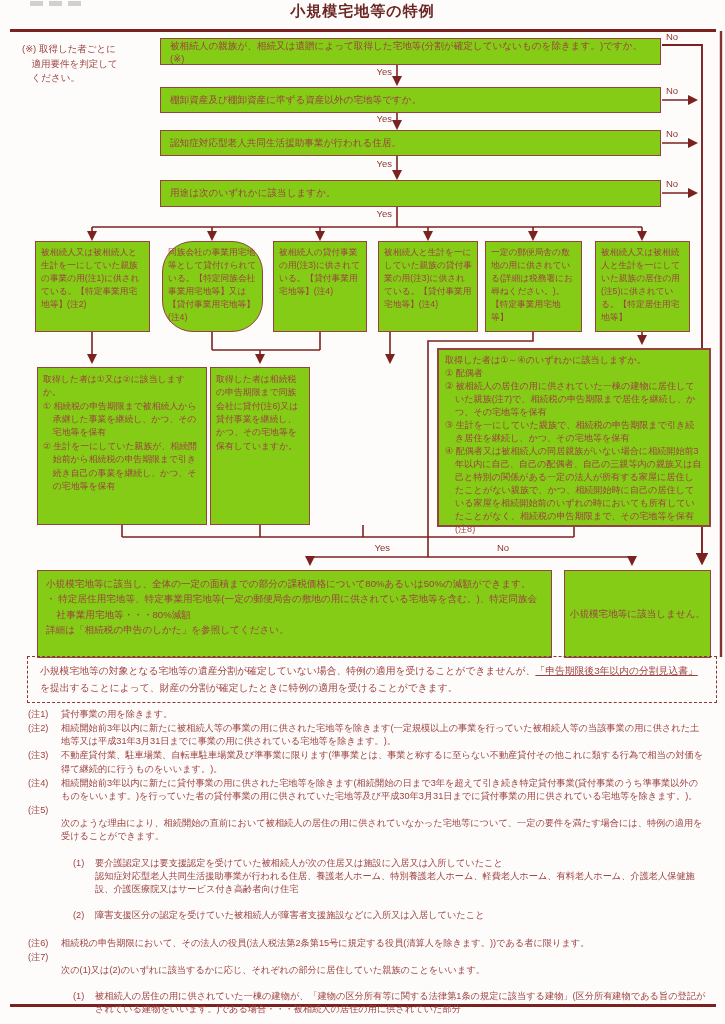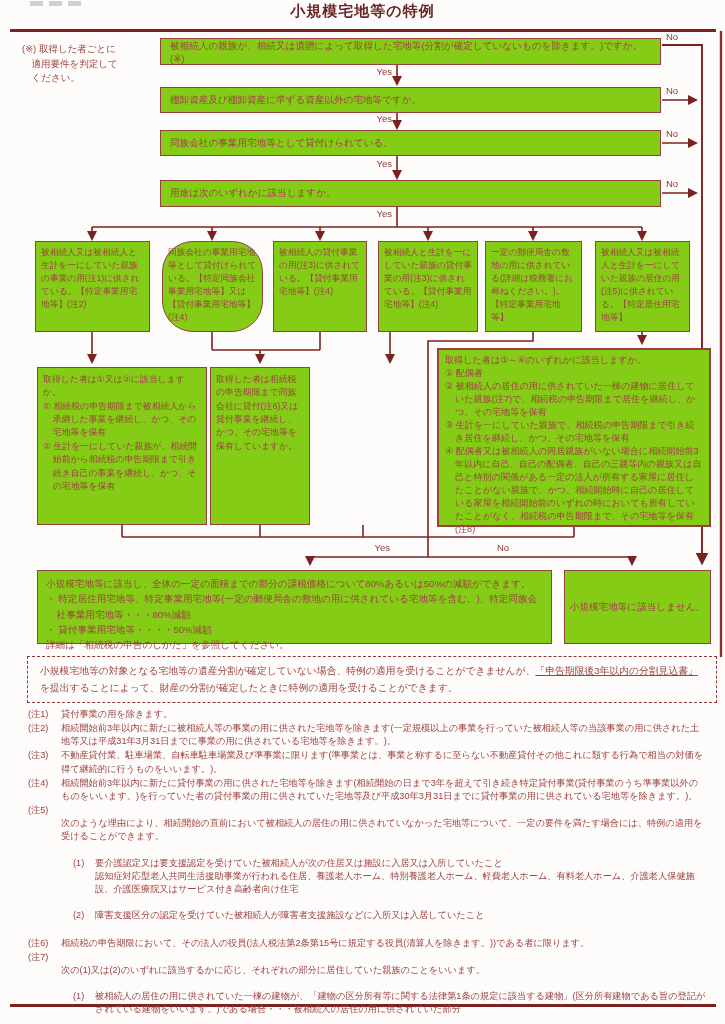--- a/index.html
+++ b/index.html
@@ -31,21 +31,21 @@
   }
   .qbox{left:160px;width:501px;display:flex;align-items:center;
     padding:0 9px;font-size:9.6px;}
   .bbox{top:241px;height:91px;padding:4px 5px;font-size:8.7px;line-height:1.5;}
   .cbox{top:367px;height:158px;padding:5px 5px;font-size:8.9px;line-height:1.5;}
   .bigbox{left:437px;top:348px;width:274px;height:179px;border-width:2px;
     padding:4px 6px;font-size:9.1px;line-height:1.43;}
   .hang{padding-left:1.1em;text-indent:-1.1em;}
   .lbl{position:absolute;font-size:9.5px;color:#8c3734;}
   .lbl.r{text-align:right;}
-  .resbox{top:570px;height:74px;font-size:9.6px;line-height:1.6;}
+  .resbox{top:570px;height:88px;font-size:9.6px;line-height:1.6;}
   .resbox.left{left:37px;width:515px;padding:5px 8px;}
   .resbox.right{left:564px;width:147px;display:flex;align-items:center;
     justify-content:center;text-align:center;padding:4px;}
   .notice{
     position:absolute;left:27px;top:656px;width:690px;height:47px;
     box-sizing:border-box;border:1.6px dashed #8c3734;
     padding:5px 12px;font-size:9.8px;line-height:1.75;
   }
   .notice .u{text-decoration:underline;}
   .notes{
@@ -122,21 +122,21 @@
     </g>
   </svg>
 
   <div class="box qbox" style="top:38px;height:27px;">
     <span>被相続人の親族が、相続又は遺贈によって取得した宅地等(分割が確定していないものを除きます。)ですか。(※)</span>
   </div>
   <div class="box qbox" style="top:87px;height:26px;">
     <span>棚卸資産及び棚卸資産に準ずる資産以外の宅地等ですか。</span>
   </div>
   <div class="box qbox" style="top:130px;height:26px;">
-    <span>同族会社の事業用宅地等として貸付けられている。</span>
+    <span>認知症対応型老人共同生活援助事業が行われる住居。</span>
   </div>
   <div class="box qbox" style="top:180px;height:27px;">
     <span>用途は次のいずれかに該当しますか。</span>
   </div>
 
   <span class="lbl r" style="left:350px;top:66px;width:42px;">Yes</span>
   <span class="lbl r" style="left:350px;top:113px;width:42px;">Yes</span>
   <span class="lbl r" style="left:350px;top:158px;width:42px;">Yes</span>
   <span class="lbl r" style="left:350px;top:208px;width:42px;">Yes</span>
   <span class="lbl" style="left:666px;top:31px;">No</span>
@@ -165,21 +165,20 @@
     <div class="hang">③ 生計を一にしていた親族で、相続税の申告期限まで引き続き居住を継続し、かつ、その宅地等を保有</div>
     <div class="hang">④ 配偶者又は被相続人の同居親族がいない場合に相続開始前3年以内に自己、自己の配偶者、自己の三親等内の親族又は自己と特別の関係がある一定の法人が所有する家屋に居住したことがない親族で、かつ、相続開始時に自己の居住している家屋を相続開始前のいずれの時においても所有していたことがなく、相続税の申告期限まで、その宅地等を保有(注8)</div>
   </div>
 
   <span class="lbl r" style="left:340px;top:542px;width:50px;">Yes</span>
   <span class="lbl" style="left:497px;top:542px;">No</span>
 
   <div class="box resbox left">
     <div>小規模宅地等に該当し、全体の一定の面積までの部分の課税価格について80%あるいは50%の減額ができます。</div>
     <div class="hang">・ 特定居住用宅地等、特定事業用宅地等(一定の郵便局舎の敷地の用に供されている宅地等を含む。)、特定同族会社事業用宅地等・・・80%減額</div>
-    <div class="hang">・ 貸付事業用宅地等・・・・50%減額</div>
     <div>詳細は「相続税の申告のしかた」を参照してください。</div>
   </div>
   <div class="box resbox right">小規模宅地等に該当しません。</div>
 
   <div class="notice">
     <span>小規模宅地等の対象となる宅地等の遺産分割が確定していない場合、特例の適用を受けることができませんが、</span><span class="u">「申告期限後3年以内の分割見込書」</span><span>を提出することによって、財産の分割が確定したときに特例の適用を受けることができます。</span>
   </div>
 
   <div class="notes">
     <div class="note">

